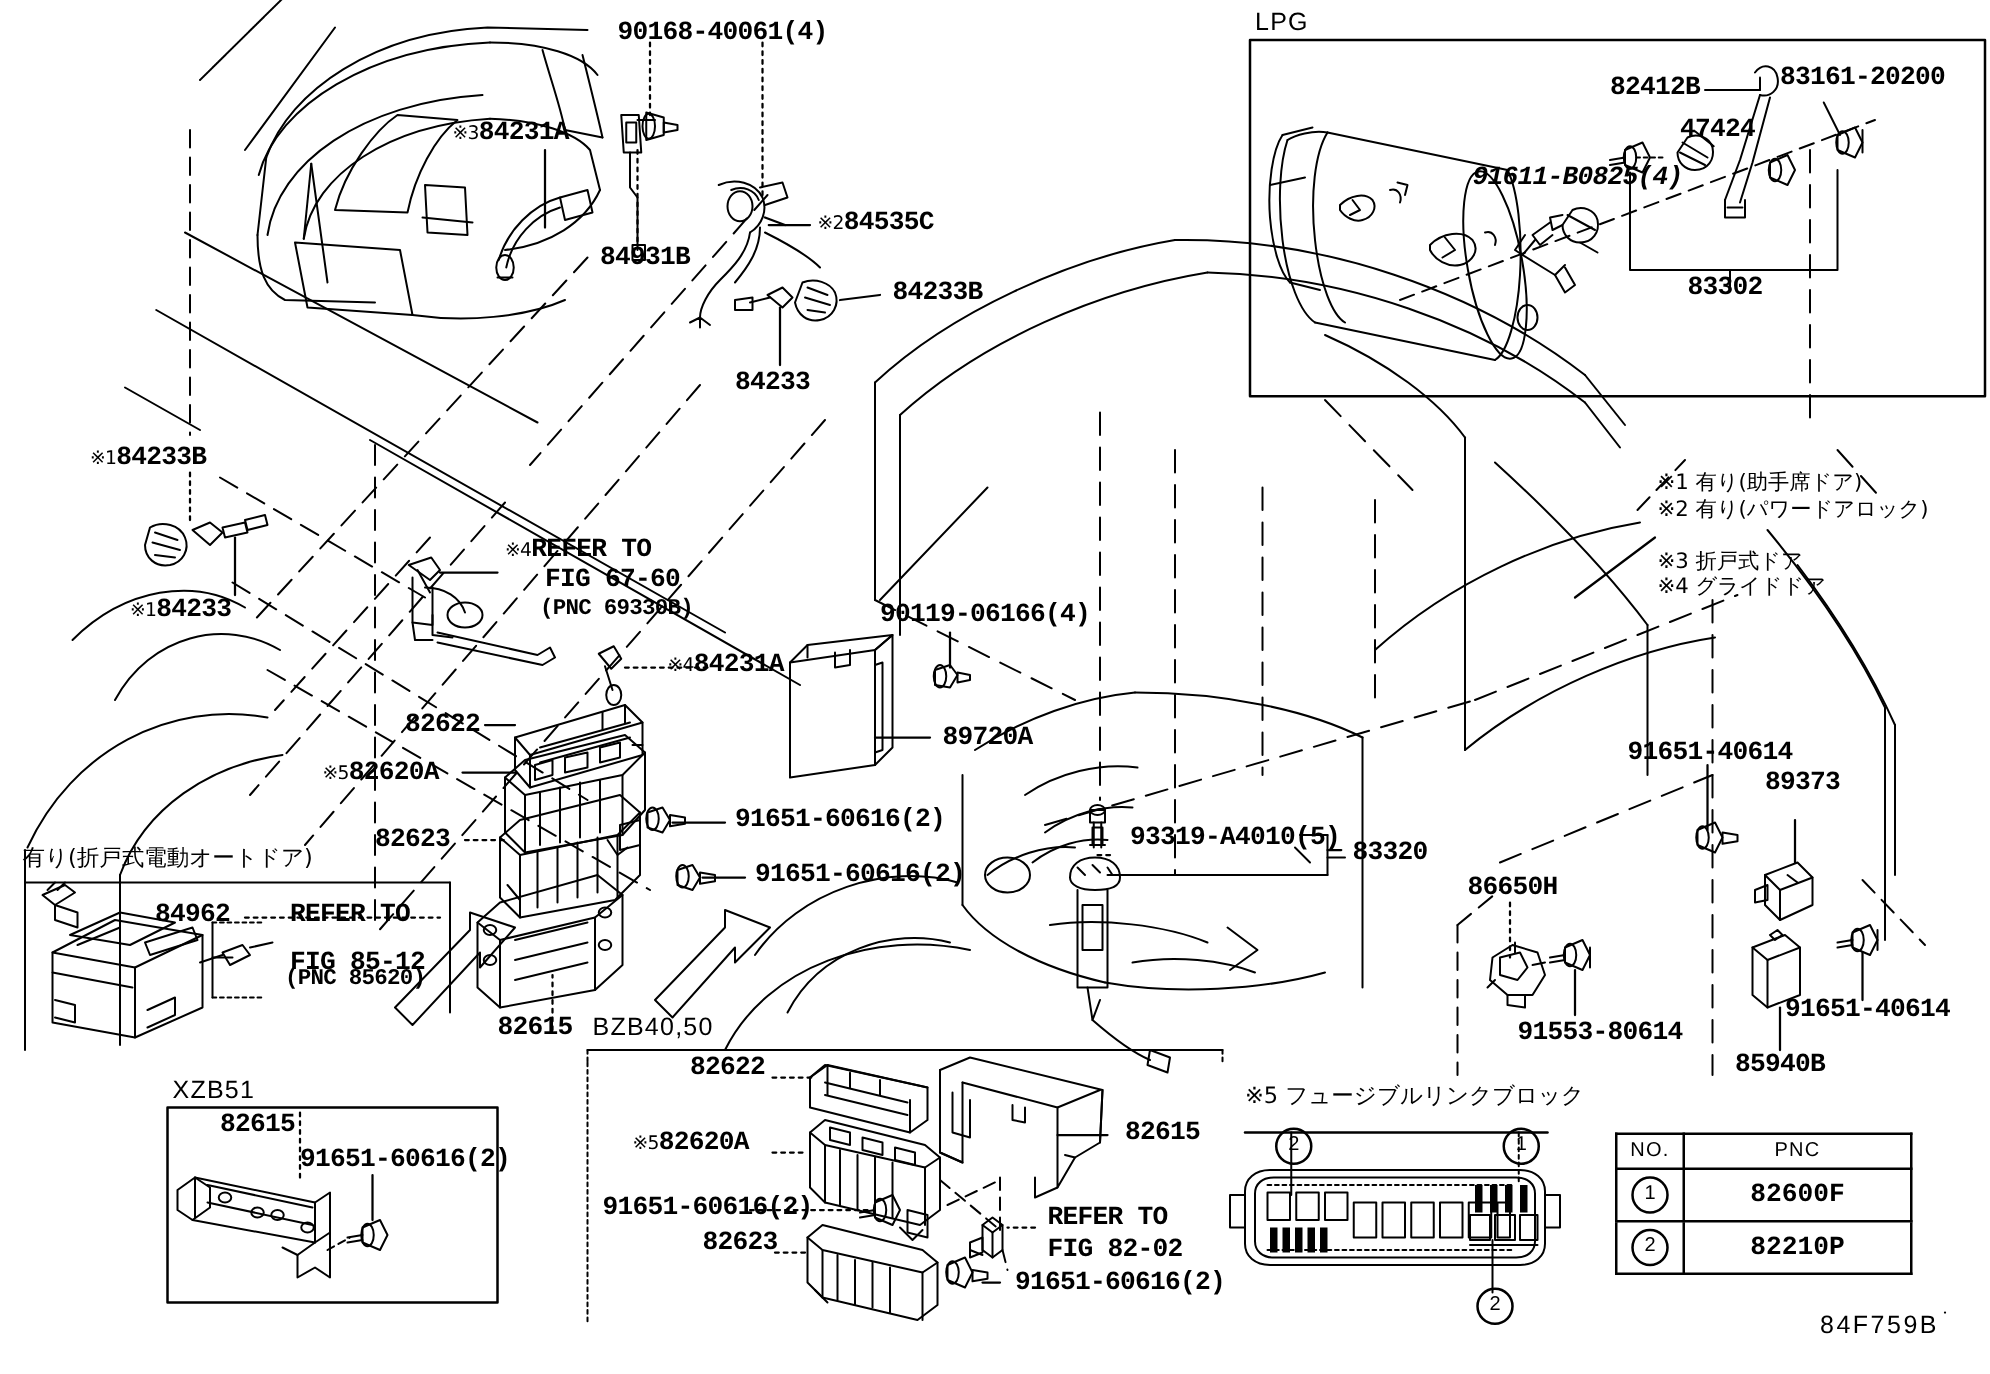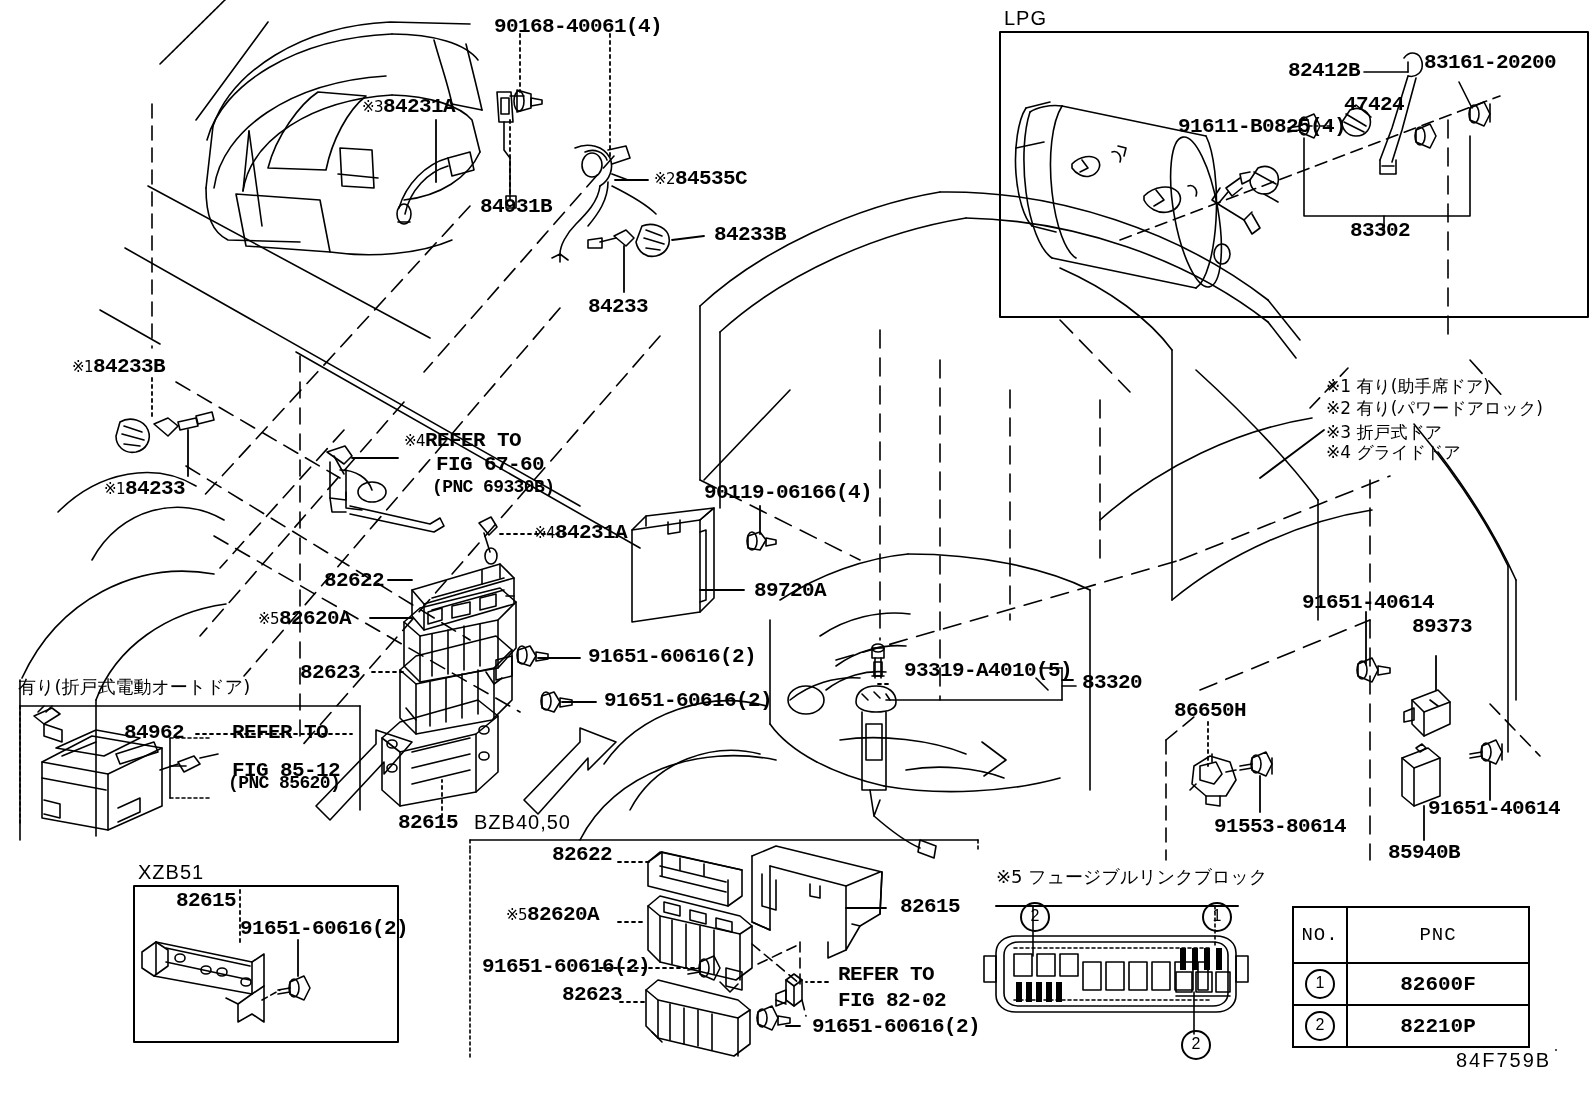--- a/index.html
+++ b/index.html
@@ -9,21 +9,21 @@
   svg.art{position:absolute;left:0;top:0;width:1592px;height:1099px;pointer-events:none;}
   .lbl{position:absolute;white-space:nowrap;font-family:"Liberation Mono","DejaVu Sans Mono",monospace;
        font-weight:bold;font-size:21px;letter-spacing:-0.6px;line-height:1;}
   .lbl.sm{font-size:18px;}
   .lbl.jp{font-family:"DejaVu Sans","Liberation Sans",sans-serif;font-weight:normal;font-size:17px;letter-spacing:0px;}
   .lbl.jpb{font-family:"DejaVu Sans","Liberation Sans",sans-serif;font-weight:normal;font-size:18px;letter-spacing:0px;}
   .lbl.code{font-family:"Liberation Sans","DejaVu Sans",sans-serif;font-weight:normal;font-size:20px;letter-spacing:1px;}
   .mark{font-family:"DejaVu Sans","Liberation Sans",sans-serif;font-weight:normal;font-size:15px;}
   table.pnc{position:absolute;border-collapse:collapse;font-family:"Liberation Mono","DejaVu Sans Mono",monospace;}
   table.pnc th,table.pnc td{border:2px solid #000;text-align:center;}
-  table.pnc th{font-family:Liberation Mono, monospace;font-weight:normal;font-size:19px;letter-spacing:1px;padding:16px 0;}
+  table.pnc th{font-family:Liberation Sans, sans-serif;font-weight:normal;font-size:16px;letter-spacing:1px;padding:4px 0;}
   table.pnc td{font-weight:bold;font-size:21px;padding:5px 0;}
   table.pnc .cno{width:52px;}
   table.pnc .cpnc{width:180px;}
   .circnum{display:inline-block;width:26px;height:26px;line-height:24px;border:2px solid #000;border-radius:50%;
            font-family:"Liberation Sans","DejaVu Sans",sans-serif;font-size:16px;font-weight:normal;text-align:center;}
 </style>
 </head>
 <body>
 
 <div id="sheet">
@@ -688,30 +688,30 @@
   <div class="lbl" style="left:1082px;top:672px;">83320</div>
   <div class="lbl" style="left:1302px;top:592px;">91651-40614</div>
   <div class="lbl" style="left:1412px;top:616px;">89373</div>
   <div class="lbl" style="left:1174px;top:700px;">86650H</div>
   <div class="lbl" style="left:1214px;top:816px;">91553-80614</div>
   <div class="lbl" style="left:1428px;top:798px;">91651-40614</div>
   <div class="lbl" style="left:1388px;top:842px;">85940B</div>
 
   <div style="position:absolute;left:1326px;top:378px;">
     <div class="lbl jp" style="position:relative;left:0;top:0;margin-bottom:5px;">※1 有り(助手席ドア)</div>
-    <div class="lbl jp" style="position:relative;left:0;top:0;margin-bottom:5px;">※2 有り(パワードアロック)</div>
+    <div class="lbl jp" style="position:relative;left:0;top:0;margin-bottom:22px;">※2 有り(パワードアロック)</div>
     <div class="lbl jp" style="position:relative;left:0;top:2px;margin-bottom:5px;">※3 折戸式ドア</div>
     <div class="lbl jp" style="position:relative;left:0;top:0;">※4 グライドドア</div>
   </div>
 
   <div class="lbl code" style="left:1004px;top:8px;">LPG</div>
   <div class="lbl" style="left:1288px;top:60px;">82412B</div>
   <div class="lbl" style="left:1424px;top:52px;">83161-20200</div>
   <div class="lbl" style="left:1344px;top:94px;">47424</div>
-  <div class="lbl" style="left:1178px;top:116px;">91611-B0825(4)</div>
+  <div class="lbl" style="left:1178px;top:132px;font-style:italic;">91611-B0825(4)</div>
   <div class="lbl" style="left:1350px;top:220px;">83302</div>
 
   <div class="lbl jpb" style="left:996px;top:868px;">※5 フュージブルリンクブロック</div>
   <div style="position:absolute;left:1020px;top:902px;" class="circnum">2</div>
   <div style="position:absolute;left:1202px;top:902px;" class="circnum">1</div>
   <div style="position:absolute;left:1181px;top:1030px;" class="circnum">2</div>
 
   <table class="pnc" style="left:1292px;top:906px;">
     <tbody>
         <tr>

